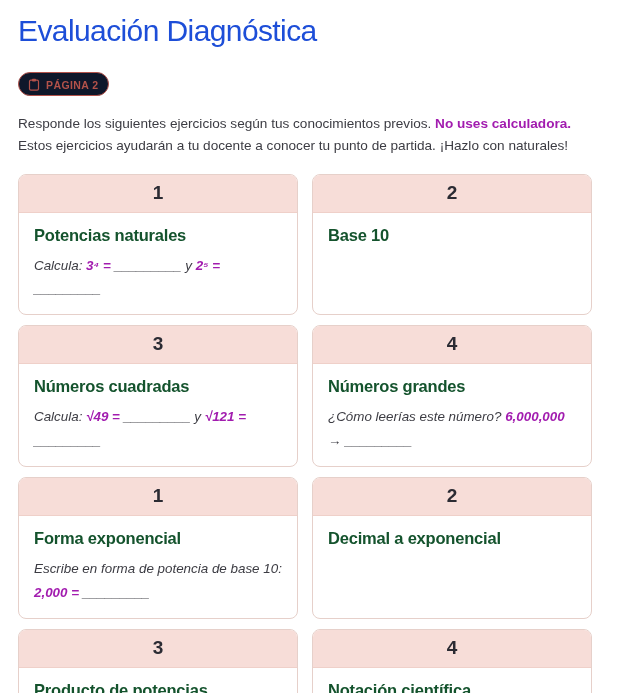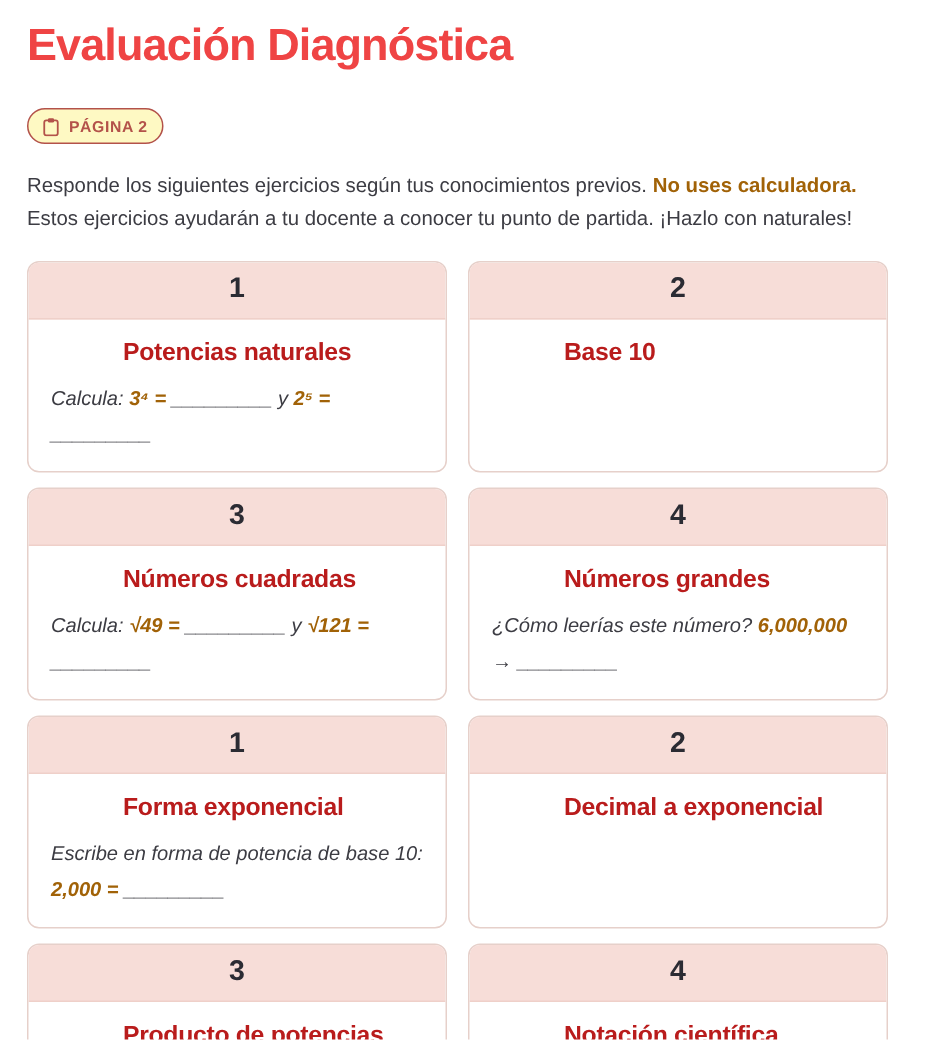--- a/index.html
+++ b/index.html
@@ -5,61 +5,60 @@
   * { box-sizing: border-box; margin: 0; padding: 0; }
   html, body { background: #ffffff; }
   body {
     width: 617px; height: 693px; overflow: hidden;
     font-family: "Liberation Sans", sans-serif;
     color: #3f3f46;
   }
   .page { padding: 12px 25px 0 18px; }
 
   h1.page-title {
-    font-size: 30px; font-weight: 700; letter-spacing: -0.6px;
-    color: #ef4444; margin-top: 2px;
+    font-size: 30px; font-weight: 400; letter-spacing: -0.6px;
+    color: #1d4ed8; margin-top: 2px;
   }
 
   .badge {
     display: inline-flex; align-items: center; gap: 6px;
     margin-top: 24px;
     border: 1px solid #b3524a; border-radius: 12px;
     padding: 5px 10px 4px 9px;
     color: #b3524a; font-size: 10.5px; font-weight: 700;
-    letter-spacing: 0.4px; background: #fef9c3;
+    letter-spacing: 0.4px; background: #0f172a;
   }
   .badge svg { display: block; }
 
   p.intro {
     margin-top: 17px; font-size: 13.6px; line-height: 1.6;
     color: #3c3c43; max-width: 580px;
   }
-  p.intro b, .card-text b { color: #a16207; font-weight: 700; }
+  p.intro b, .card-text b { color: #a21caf; font-weight: 700; }
 
   .cards-grid {
     margin-top: 17px; width: 574px;
     display: grid; grid-template-columns: 1fr 1fr;
     column-gap: 14px; row-gap: 10px;
   }
   .card {
     border: 1px solid #e6d0ca; border-radius: 8px;
     background: #ffffff; overflow: hidden; min-height: 125px;
   }
   .card-header {
     background: #f7ddd8; border-bottom: 1px solid #efd0c9;
     text-align: center; padding: 7px 0 8px;
   }
   .card-number {
     font-size: 19px; font-weight: 700; color: #2b2b33;
   }
   .card-body { padding: 13px 15px 14px; }
   .card-title {
-    font-size: 16.5px; font-weight: 700; color: #b91c1c;
+    font-size: 16.5px; font-weight: 700; color: #14532d;
     letter-spacing: -0.2px;
-    margin-left: 48px;
   }
   .card-text {
     margin-top: 9px; font-size: 13.4px; line-height: 1.75;
     color: #3c3c43;
     font-style: italic;
   }
 </style>
 </head>
 <body>
 

